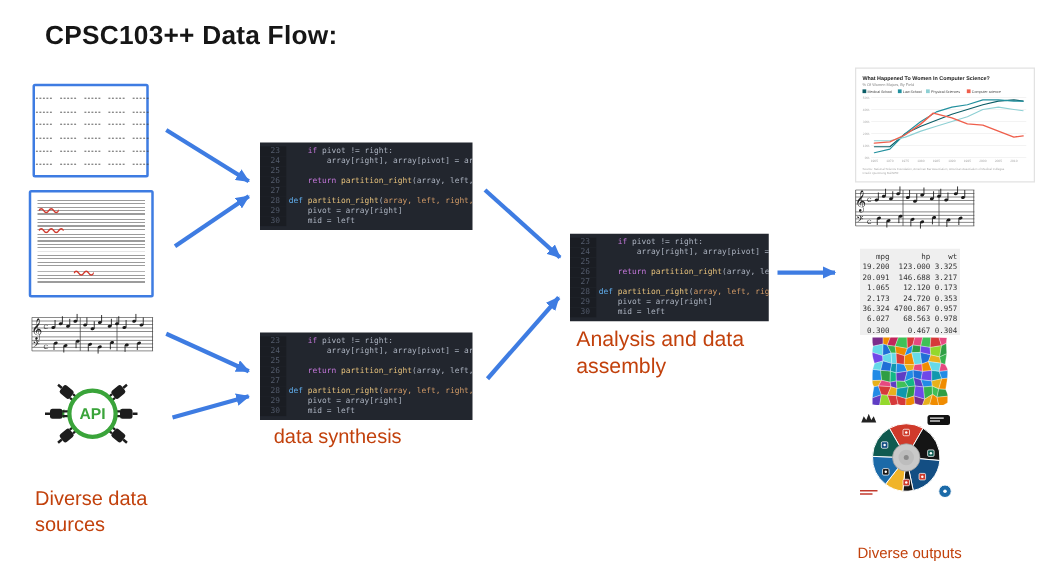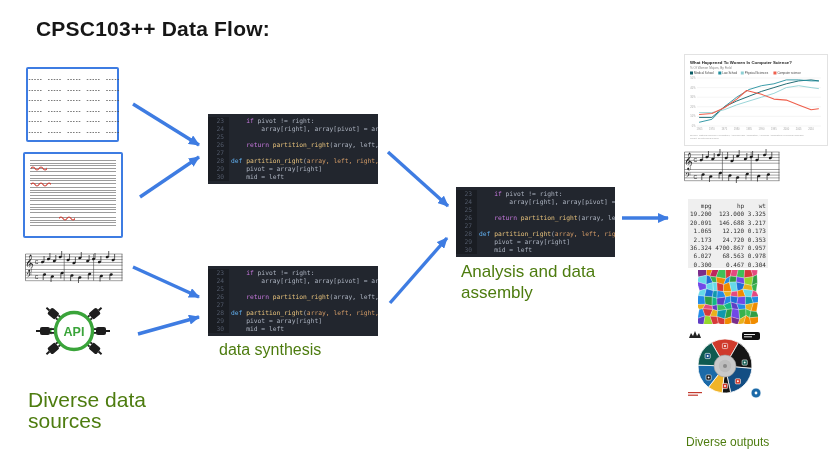--- a/index.html
+++ b/index.html
@@ -22,24 +22,24 @@
 
   .codeblock{position:absolute;background:#22262e;overflow:hidden;padding:3px 0;box-sizing:border-box;}
   #code1{left:208px;top:114px;width:170px;height:70px;}
   #code2{left:208px;top:266px;width:170px;height:70px;}
   #code3{left:456px;top:187px;width:159px;height:70px;}
   .codeline{display:flex;height:8px;line-height:8px;font-family:"DejaVu Sans Mono",monospace;font-size:6.3px;white-space:pre;overflow:hidden;}
   .codeline .num{flex:0 0 16px;width:16px;text-align:right;padding-right:5px;color:#535b6b;background:#1a1d23;}
   .codeline .src{padding-left:2px;}
   .c-k{color:#c678dd;} .c-d{color:#61afef;} .c-f{color:#e5c07b;} .c-a{color:#d19a66;} .c-p{color:#abb2bf;}
 
-  .biglabel{position:absolute;color:#4d7c0f;}
+  .biglabel{position:absolute;color:#c2410c;}
   #lbl-synth{left:219px;top:341px;font-size:16px;}
   #lbl-analysis{left:461px;top:261px;width:162px;font-size:17px;line-height:21px;}
-  #lbl-sources{left:28px;top:389px;width:126px;font-size:21px;line-height:21px;}
+  #lbl-sources{left:28px;top:389px;width:126px;font-size:16px;line-height:21px;}
   #lbl-outputs{left:686px;top:412px;font-size:12px;margin-top:23px;}
 
   #npr-chart{position:absolute;left:684px;top:54px;width:142px;height:90px;background:#fff;border:1px solid #e2e2e2;box-sizing:content-box;}
   #music-out{position:absolute;left:684px;top:149px;}
   #table-out{position:absolute;left:688px;top:199px;width:80px;height:69px;margin:0;background:#efefef;color:#333;
              font-family:"DejaVu Sans Mono",monospace;font-size:6px;line-height:8.4px;padding:3px 2px;box-sizing:border-box;}
   #mosaic{position:absolute;left:698px;top:270px;}
   #wheel{position:absolute;left:686px;top:330px;}
   #arrows{position:absolute;left:0;top:0;pointer-events:none;}
 </style>

